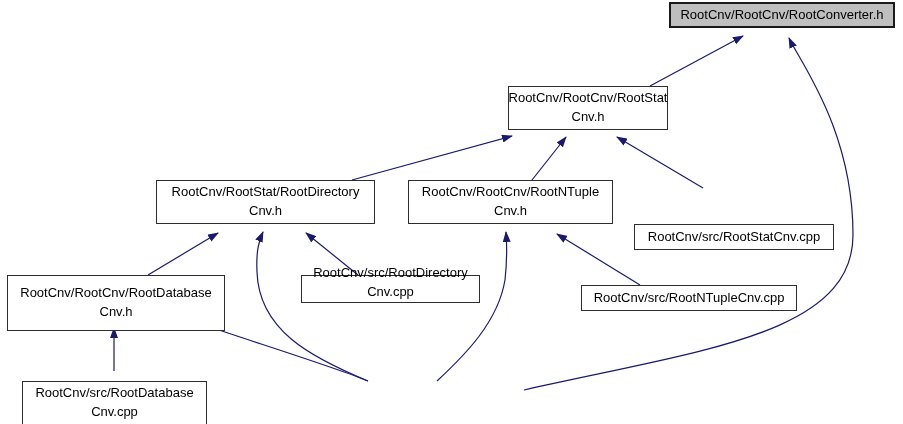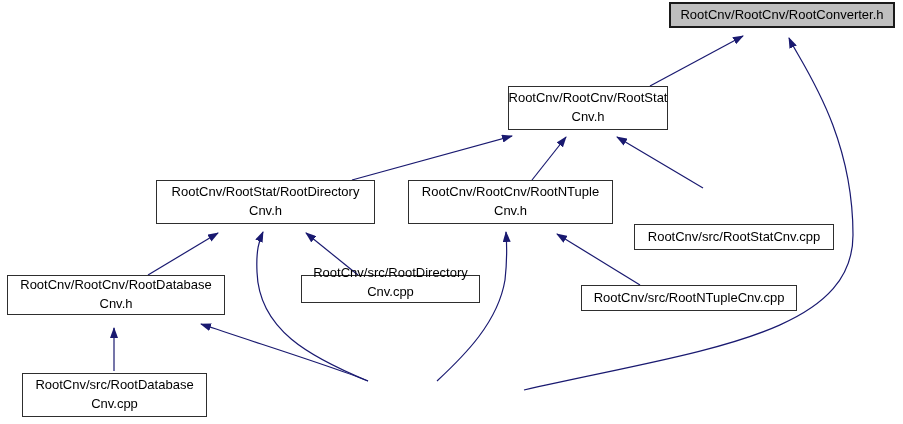--- a/index.html
+++ b/index.html
@@ -81,28 +81,28 @@
       <span class="nline">RootCnv/RootStat/RootDirectory</span>
       <span class="nline">Cnv.h</span>
     </div>
     <div class="node" style="left: 408px; top: 180px; width: 205px; height: 44px;">
       <span class="nline">RootCnv/RootCnv/RootNTuple</span>
       <span class="nline">Cnv.h</span>
     </div>
     <div class="node" style="left: 634px; top: 188px; width: 200px; height: 26px; margin-top: 36px;">
       <span class="nline">RootCnv/src/RootStatCnv.cpp</span>
     </div>
-    <div class="node" style="left: 7px; top: 275px; width: 218px; height: 40px;">
+    <div class="node" style="left: 7px; top: 275px; width: 218px; height: 56px;">
       <span class="nline">RootCnv/RootCnv/RootDatabase</span>
       <span class="nline">Cnv.h</span>
     </div>
     <div class="node" style="left: 301px; top: 275px; width: 179px; height: 28px; justify-content: flex-end;">
       <span class="nline">RootCnv/src/RootDirectory</span>
       <span class="nline">Cnv.cpp</span>
     </div>
     <div class="node" style="left: 556px; top: 285px; width: 216px; height: 26px; margin-left: 25px;">
       <span class="nline">RootCnv/src/RootNTupleCnv.cpp</span>
     </div>
-    <div class="node" style="left: 22px; top: 373px; width: 185px; height: 44px;">
+    <div class="node" style="left: 22px; top: 381px; width: 185px; height: 44px;">
       <span class="nline">RootCnv/src/RootDatabase</span>
       <span class="nline">Cnv.cpp</span>
     </div>
   </div>
 
 </body></html>

